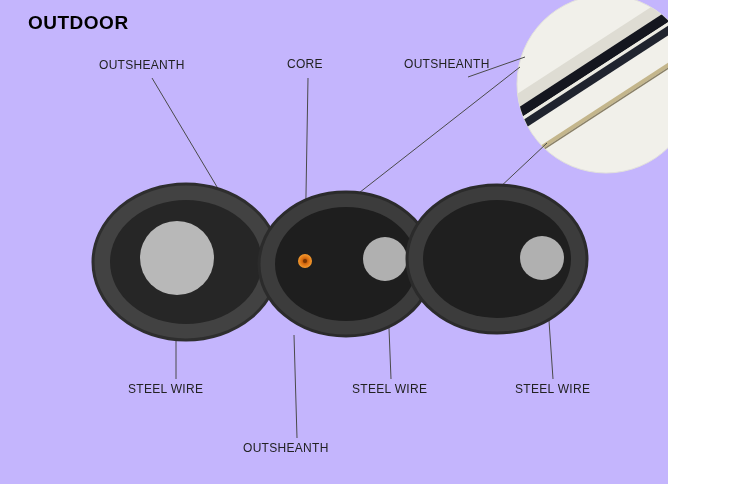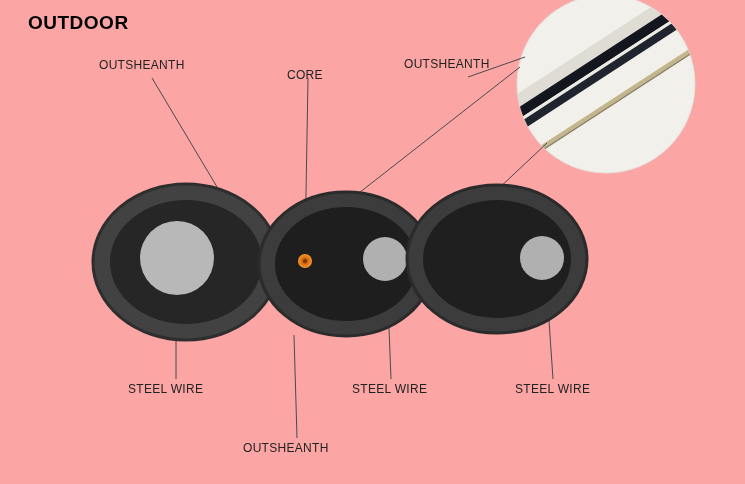--- a/index.html
+++ b/index.html
@@ -2,23 +2,23 @@
 <html><head>
 <meta charset="utf-8">
 <style>
   html, body {
     margin: 0;
     padding: 0;
     background: #ffffff;
   }
   #canvas {
     position: relative;
-    width: 745px;
+    width: 668px;
     height: 484px;
-    background: #fca5a5;
+    background: #c4b5fd;
     overflow: hidden;
     font-family: "Liberation Sans", sans-serif;
   }
   #shapes {
     position: absolute;
     top: 0;
     left: 0;
   }
   .lbl {
     position: absolute;
@@ -97,21 +97,21 @@
     <g>
       <ellipse cx="497" cy="259" rx="90" ry="74" fill="#3c3c3c" stroke="#2b2b2b" stroke-width="3"></ellipse>
       <ellipse cx="497" cy="259" rx="74" ry="59" fill="#1f1f1f"></ellipse>
       <circle cx="542" cy="258" r="22" fill="#b0b0b0"></circle>
     </g>
   </svg>
 
   <div class="title">OUTDOOR</div>
 
   <div class="lbl" style="left:99px;  top:58px;">OUTSHEANTH</div>
-  <div class="lbl" style="left:287px; top:68px;">CORE</div>
+  <div class="lbl" style="left:287px; top:57px;">CORE</div>
   <div class="lbl" style="left:404px; top:57px;">OUTSHEANTH</div>
 
   <div class="lbl" style="left:128px; top:382px;">STEEL WIRE</div>
   <div class="lbl" style="left:352px; top:382px;">STEEL WIRE</div>
   <div class="lbl" style="left:515px; top:382px;">STEEL WIRE</div>
   <div class="lbl" style="left:243px; top:441px;">OUTSHEANTH</div>
 
 </div>
 
 </body></html>

